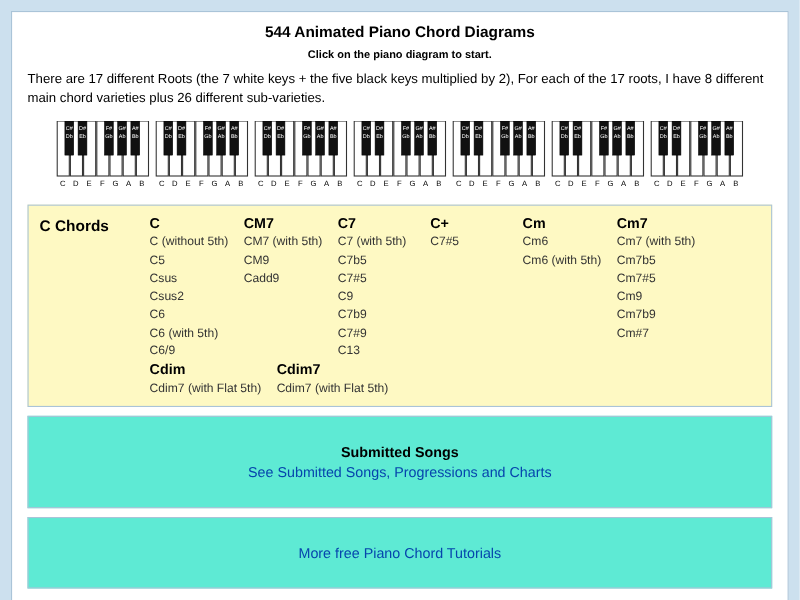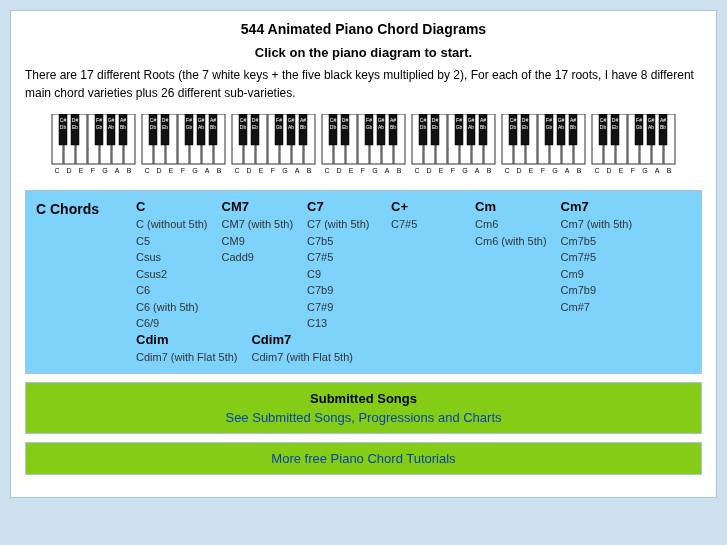--- a/index.html
+++ b/index.html
@@ -23,42 +23,42 @@
     h1 {
       text-align: center;
       font-size: 14px;
       font-weight: bold;
       margin-bottom: 8px;
       color: #000;
     }
     .subtitle {
       text-align: center;
       font-weight: bold;
-      font-size: 13px;
+      font-size: 10px;
       margin-bottom: 6px;
     }
     .description {
       font-size: 12px;
       margin-bottom: 12px;
       line-height: 1.5;
     }
 
     
     .keyboards-row {
       display: flex;
       gap: 4px;
       margin-bottom: 14px;
       justify-content: center;
       flex-wrap: nowrap;
     }
 
     
     .chord-section {
       border: 1px solid #aac4d8;
-      background: #7dd3fc;
+      background: #fef9c3;
       padding: 8px 10px;
       margin-bottom: 8px;
     }
     .chord-section-inner {
       display: flex;
       gap: 0;
     }
     .chord-section-title {
       font-size: 14px;
       font-weight: bold;
@@ -82,22 +82,22 @@
     .chord-item {
       font-size: 11px;
       line-height: 1.5;
       color: #333;
       cursor: pointer;
     }
 
     
     .bottom-section {
       border: 1px solid #aac4d8;
-      background: #84cc16;
-      padding: 8px;
+      background: #5eead4;
+      padding: 24px;
       margin-bottom: 8px;
       text-align: center;
     }
     .bottom-section-title {
       font-weight: bold;
       font-size: 13px;
       margin-bottom: 4px;
     }
     .link-style {
       color: #0645ad;

